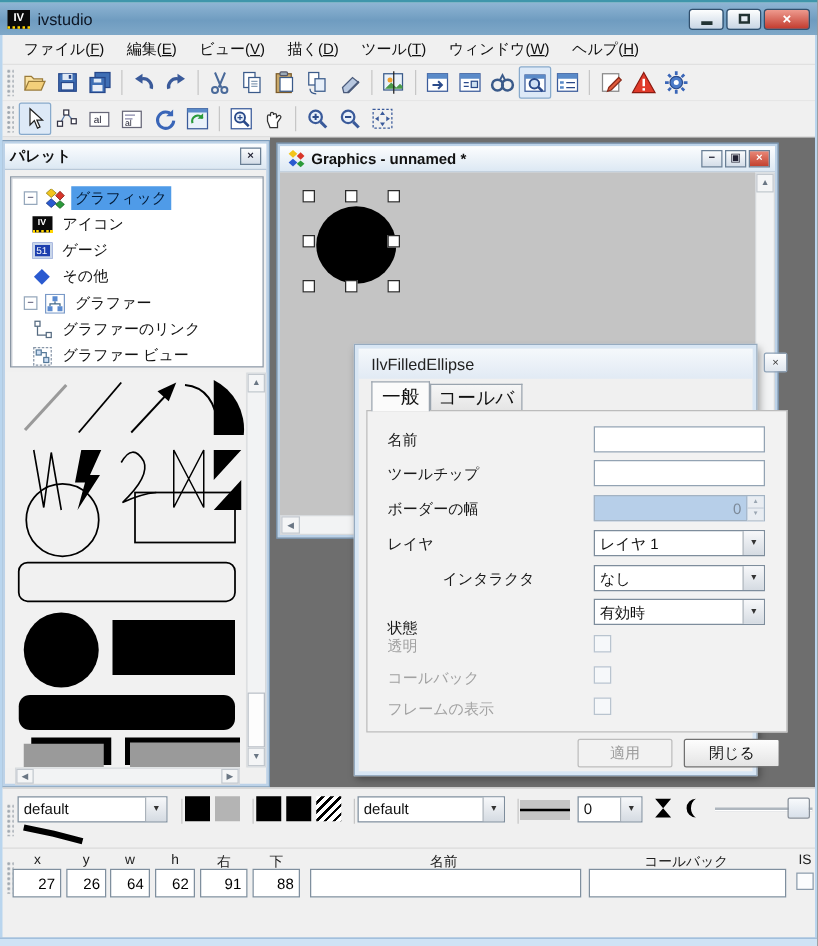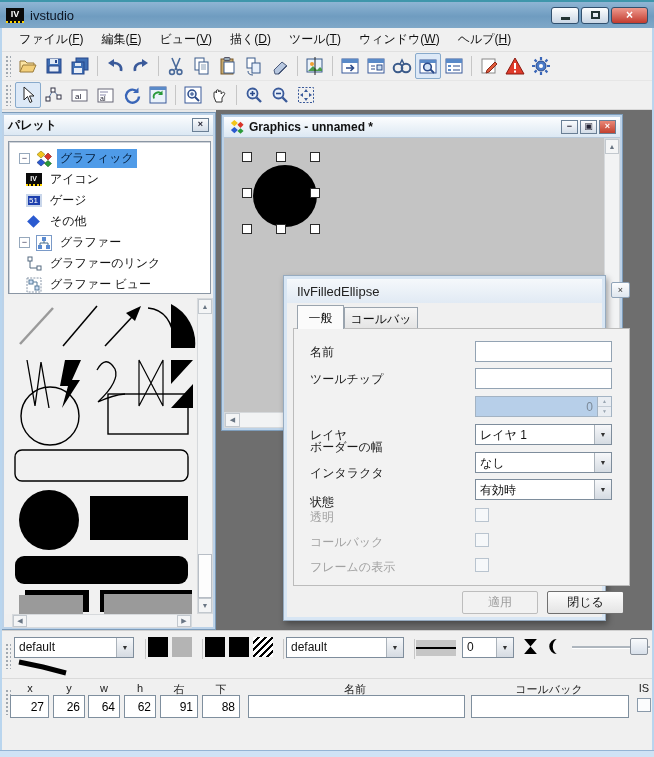--- a/index.html
+++ b/index.html
@@ -61,21 +61,21 @@
 
   
   .canvas{background:#c4c4c4;}
   .handle{position:absolute;width:10px;height:10px;background:#fff;border:1px solid #2b2b2b;}
   .ellipse{position:absolute;background:#000;border-radius:50%;}
 
   
   .dialog{border:1px solid #96abc0;background:#f0f0f0;box-shadow:inset 0 0 0 3px #d8e6f4,2px 3px 6px rgba(0,0,0,.35);}
   .dlg-title{position:absolute;left:3px;top:3px;right:3px;height:24px;background:linear-gradient(#f5f8fb,#e1eaf4);display:flex;align-items:center;padding:0 10px;font-size:13px;color:#222;}
   .dlg-close{position:absolute;width:19px;height:16px;border:1px solid #8fa3b8;border-radius:2px;background:linear-gradient(#fcfdfe,#dfe6ee);font-size:9px;line-height:14px;text-align:center;color:#333;}
-  .tab{position:absolute;border:1px solid #9aa4ae;border-bottom:none;text-align:center;font-size:12px;}
+  .tab{position:absolute;border:1px solid #9aa4ae;border-bottom:none;text-align:center;font-size:15px;}
   .tab.active{background:#fbfbfb;z-index:3;}
   .tab.inactive{background:linear-gradient(#f6f6f6,#e4e4e4);z-index:1;}
   .card{position:absolute;border:1px solid #bcbcbc;background:#f2f2f2;z-index:2;}
   .frow-label{position:absolute;left:16px;font-size:12px;color:#1a1a1a;}
   .frow-label.disabled{color:#a2a2a2;}
   .tinput{position:absolute;left:181px;width:137px;height:21px;border:1px solid #93a3b3;background:#fff;font-size:12px;padding:0 4px;}
   .spinbox{position:absolute;left:181px;width:137px;height:21px;border:1px solid #a3b3c3;background:#b7cfe9;display:flex;}
   .spin-val{flex:1;text-align:right;color:#7c8a99;font-size:12px;padding:3px 4px 0 0;}
   .spin-btns{width:14px;display:flex;flex-direction:column;border-left:1px solid #a3b3c3;}
   .spin-btns div{flex:1;background:#e9edf2;border-bottom:1px solid #c3ccd5;color:#9aa6b2;font-size:5px;text-align:center;line-height:9px;}
@@ -605,36 +605,36 @@
     <div class="tab active" style="left:13px;top:29px;width:47px;height:24px;line-height:24px;">一般</div>
     <div class="tab inactive" style="left:60px;top:31px;width:74px;height:22px;line-height:22px;">コールバック</div>
 
     <div class="card" style="left:9px;top:52px;width:337px;height:258px;">
       <span class="frow-label" style="top:15px;">名前</span>
       <input class="tinput" style="top: 12px;" value="">
 
       <span class="frow-label" style="top:42px;">ツールチップ</span>
       <input class="tinput" style="top: 39px;" value="">
 
-      <span class="frow-label" style="top:70px;margin-top:40px;">ボーダーの幅</span>
+      <span class="frow-label" style="top:70px;">ボーダーの幅</span>
       <div class="spinbox" style="top:67px;">
         <span class="spin-val">0</span>
         <div class="spin-btns">
             <div>▲</div>
             <div>▼</div>
           </div>
       </div>
 
       <span class="frow-label" style="top:98px;">レイヤ</span>
       <div class="combo" style="left:181px;top:95px;width:137px;">
         <span class="val">レイヤ 1</span>
         <span class="btn">▼</span>
       </div>
 
-      <span class="frow-label" style="top:136px;">インタラクタ</span>
+      <span class="frow-label" style="top:126px;margin-left:44px;">インタラクタ</span>
       <div class="combo" style="left:181px;top:123px;width:137px;">
         <span class="val">なし</span>
         <span class="btn">▼</span>
       </div>
 
       <span class="frow-label" style="top:165px;">状態</span>
       <div class="combo" style="left:181px;top:150px;width:137px;">
         <span class="val">有効時</span>
         <span class="btn">▼</span>
       </div>

